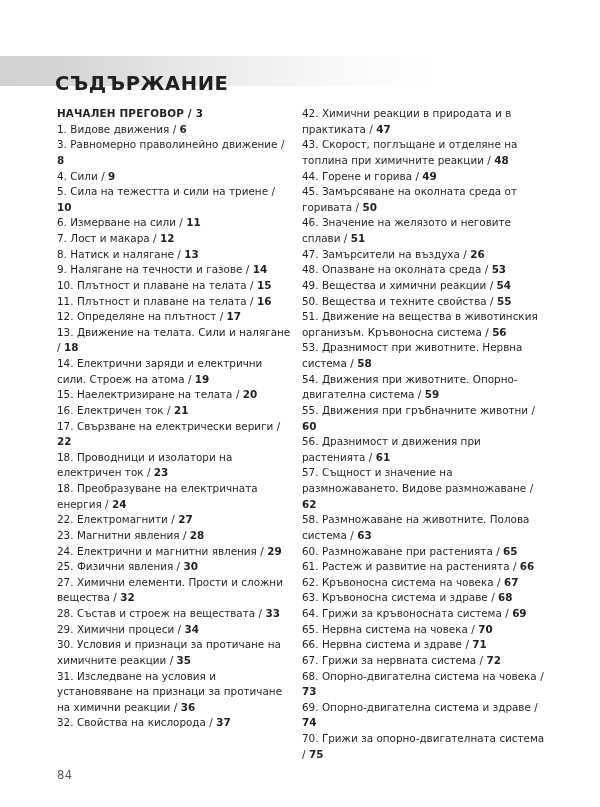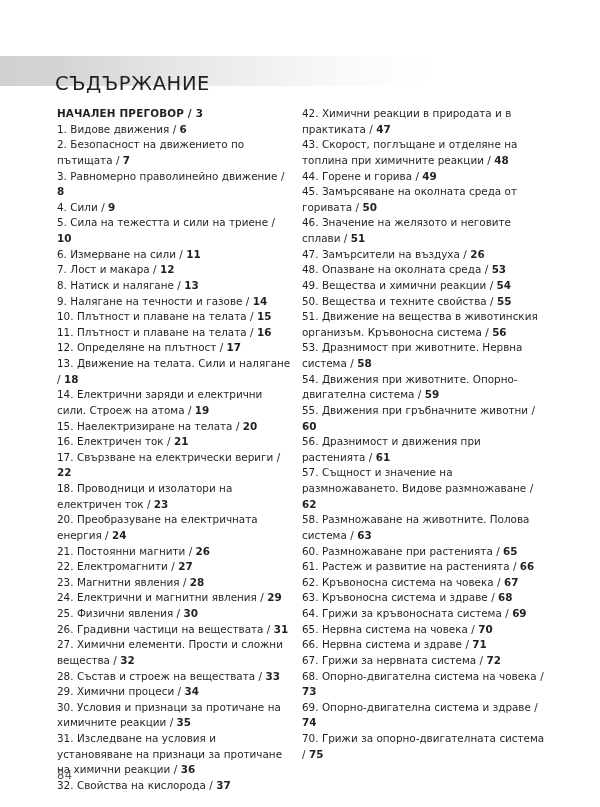--- a/index.html
+++ b/index.html
@@ -33,21 +33,21 @@
   }
   #header-title {
     position: absolute;
     left: 55px;
     top: 56px;
     height: 30px;
     line-height: 30px;
     font-size: 19.5px;
     letter-spacing: 0.6px;
     color: #231f20;
-    font-weight: 400;
+    font-weight: 700;
     white-space: nowrap;
   }
 
   
   .column {
     position: absolute;
     top: 106px;
   }
   #column-left  { left: 57px;  width: 235px; }
   #column-right { left: 302px; width: 243px; }
@@ -81,44 +81,41 @@
 </style>
 </head>
 <body>
 
 <div id="header-band"></div>
 <h1 id="header-title">СЪДЪРЖАНИЕ</h1>
 
 <div class="column" id="column-left">
     <p class="toc-entry heading"><span>НАЧАЛЕН ПРЕГОВОР</span> <span>/</span> <span class="pg">3</span></p>
     <p class="toc-entry"><span>1. Видове движения</span> <span>/</span> <span class="pg">6</span></p>
-    <p class="toc-entry"><span>2. Безопасност на движението по пътищата</span> <span>/</span> <span class="pg">7</span></p>
     <p class="toc-entry"><span>3. Равномерно праволинейно движение</span> <span>/</span> <span class="pg">8</span></p>
     <p class="toc-entry"><span>4. Сили</span> <span>/</span> <span class="pg">9</span></p>
     <p class="toc-entry"><span>5. Сила на тежестта и сили на триене</span> <span>/</span> <span class="pg">10</span></p>
     <p class="toc-entry"><span>6. Измерване на сили</span> <span>/</span> <span class="pg">11</span></p>
     <p class="toc-entry"><span>7. Лост и макара</span> <span>/</span> <span class="pg">12</span></p>
     <p class="toc-entry"><span>8. Натиск и налягане</span> <span>/</span> <span class="pg">13</span></p>
     <p class="toc-entry"><span>9. Налягане на течности и газове</span> <span>/</span> <span class="pg">14</span></p>
     <p class="toc-entry"><span>10. Плътност и плаване на телата</span> <span>/</span> <span class="pg">15</span></p>
     <p class="toc-entry"><span>11. Плътност и плаване на телата</span> <span>/</span> <span class="pg">16</span></p>
     <p class="toc-entry"><span>12. Определяне на плътност</span> <span>/</span> <span class="pg">17</span></p>
     <p class="toc-entry"><span>13. Движение на телата. Сили и налягане</span> <span>/</span> <span class="pg">18</span></p>
     <p class="toc-entry"><span>14. Електрични заряди и електрични сили. Строеж на атома</span> <span>/</span> <span class="pg">19</span></p>
     <p class="toc-entry"><span>15. Наелектризиране на телата</span> <span>/</span> <span class="pg">20</span></p>
     <p class="toc-entry"><span>16. Електричен ток</span> <span>/</span> <span class="pg">21</span></p>
     <p class="toc-entry"><span>17. Свързване на електрически вериги</span> <span>/</span> <span class="pg">22</span></p>
     <p class="toc-entry"><span>18. Проводници и изолатори на електричен ток</span> <span>/</span> <span class="pg">23</span></p>
-    <p class="toc-entry"><span>20. Преобразуване на електричната енергия</span> <span>/</span> <span class="pg">24</span></p>
-    <p class="toc-entry"><span>21. Постоянни магнити</span> <span>/</span> <span class="pg">26</span></p>
+    <p class="toc-entry"><span>18. Преобразуване на електричната енергия</span> <span>/</span> <span class="pg">24</span></p>
     <p class="toc-entry"><span>22. Електромагнити</span> <span>/</span> <span class="pg">27</span></p>
     <p class="toc-entry"><span>23. Магнитни явления</span> <span>/</span> <span class="pg">28</span></p>
     <p class="toc-entry"><span>24. Електрични и магнитни явления</span> <span>/</span> <span class="pg">29</span></p>
     <p class="toc-entry"><span>25. Физични явления</span> <span>/</span> <span class="pg">30</span></p>
-    <p class="toc-entry"><span>26. Градивни частици на веществата</span> <span>/</span> <span class="pg">31</span></p>
     <p class="toc-entry"><span>27. Химични елементи. Прости и сложни вещества</span> <span>/</span> <span class="pg">32</span></p>
     <p class="toc-entry"><span>28. Състав и строеж на веществата</span> <span>/</span> <span class="pg">33</span></p>
     <p class="toc-entry"><span>29. Химични процеси</span> <span>/</span> <span class="pg">34</span></p>
     <p class="toc-entry"><span>30. Условия и признаци за протичане на химичните реакции</span> <span>/</span> <span class="pg">35</span></p>
     <p class="toc-entry"><span>31. Изследване на условия и установяване на признаци за протичане на химични реакции</span> <span>/</span> <span class="pg">36</span></p>
     <p class="toc-entry"><span>32. Свойства на кислорода</span> <span>/</span> <span class="pg">37</span></p>
   </div>
 <div class="column" id="column-right">
     <p class="toc-entry"><span>42. Химични реакции в природата и в практиката</span> <span>/</span> <span class="pg">47</span></p>
     <p class="toc-entry"><span>43. Скорост, поглъщане и отделяне на топлина при химичните реакции</span> <span>/</span> <span class="pg">48</span></p>

